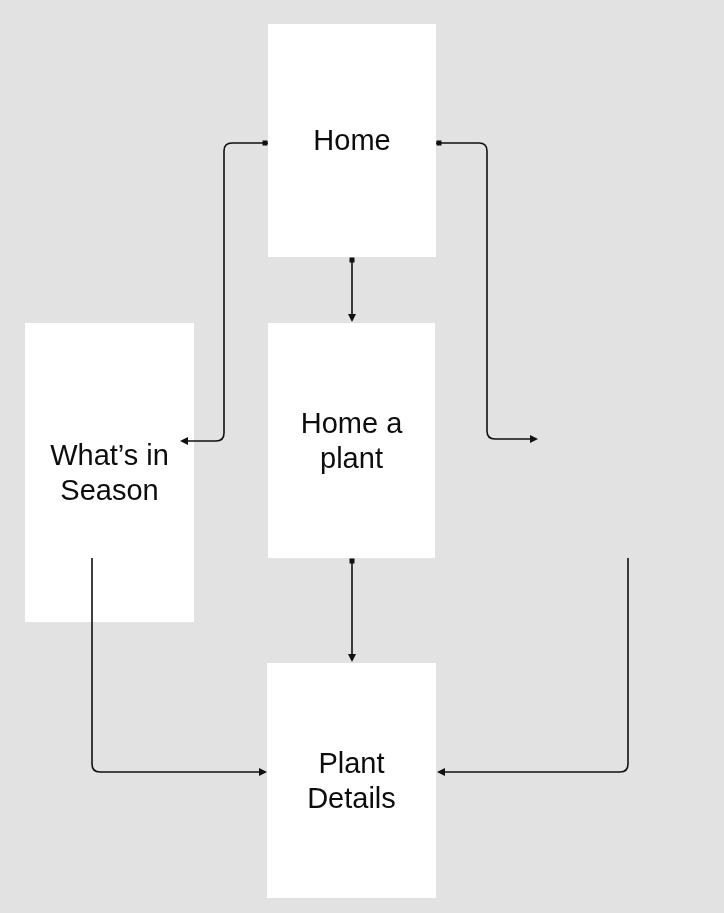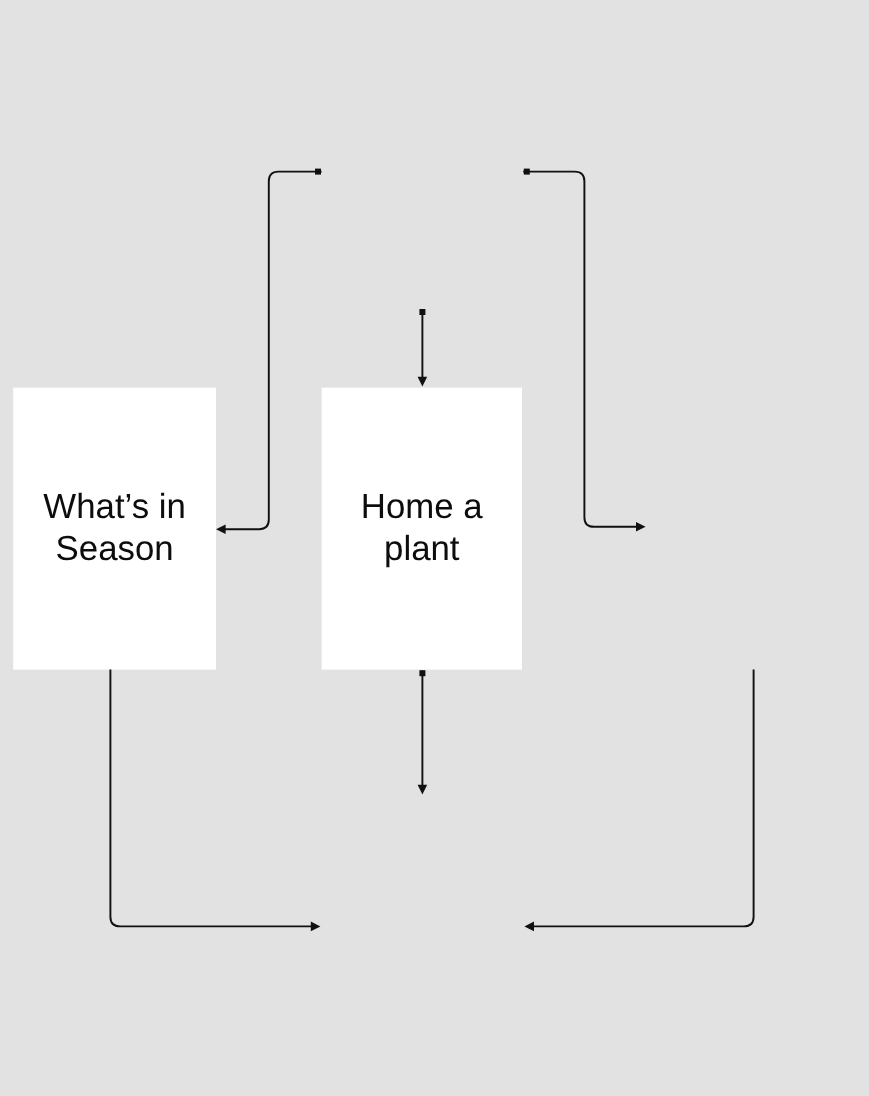--- a/index.html
+++ b/index.html
@@ -27,21 +27,21 @@
     display: flex;
     align-items: center;
     justify-content: center;
     text-align: center;
     font-size: 29px;
     line-height: 1.2;
     padding: 0 14px;
     box-sizing: border-box;
   }
   .node-home          { left: 268px; top: 24px;  width: 168px; height: 233px; }
-  .node-season        { left: 11px;  top: 323px; width: 169px; height: 235px; }
+  .node-season        { left: 25px;  top: 323px; width: 169px; height: 299px; }
   .node-find          { left: 268px; top: 323px; width: 167px; height: 235px; }
   .node-myplants      { left: 538px; top: 323px; width: 168px; height: 235px; }
   .node-details       { left: 267px; top: 663px; width: 169px; height: 235px; }
   svg.edges {
     position: absolute;
     inset: 0;
     pointer-events: none;
   }
   svg.edges .stroke {
     fill: none;
@@ -51,30 +51,36 @@
   svg.edges .fill {
     fill: #111111;
     stroke: none;
   }
 </style>
 </head>
 <body>
 
 <div class="canvas">
 
+  <div class="node node-home">
+    <span>Home</span>
+  </div>
 
   <div class="node node-season">
     <span>What’s in Season</span>
   </div>
 
   <div class="node node-find">
     <span>Home a plant</span>
   </div>
 
 
+  <div class="node node-details">
+    <span>Plant Details</span>
+  </div>
 
   <svg class="edges" width="724" height="913" viewBox="0 0 724 913">
 
     <g>
       <rect class="fill" x="349.5" y="257.5" width="5" height="5"></rect>
       <path class="stroke" d="M 352 258 L 352 315"></path>
       <polygon class="fill" points="352,322 348,314 356,314"></polygon>
     </g>
 
     <g>

